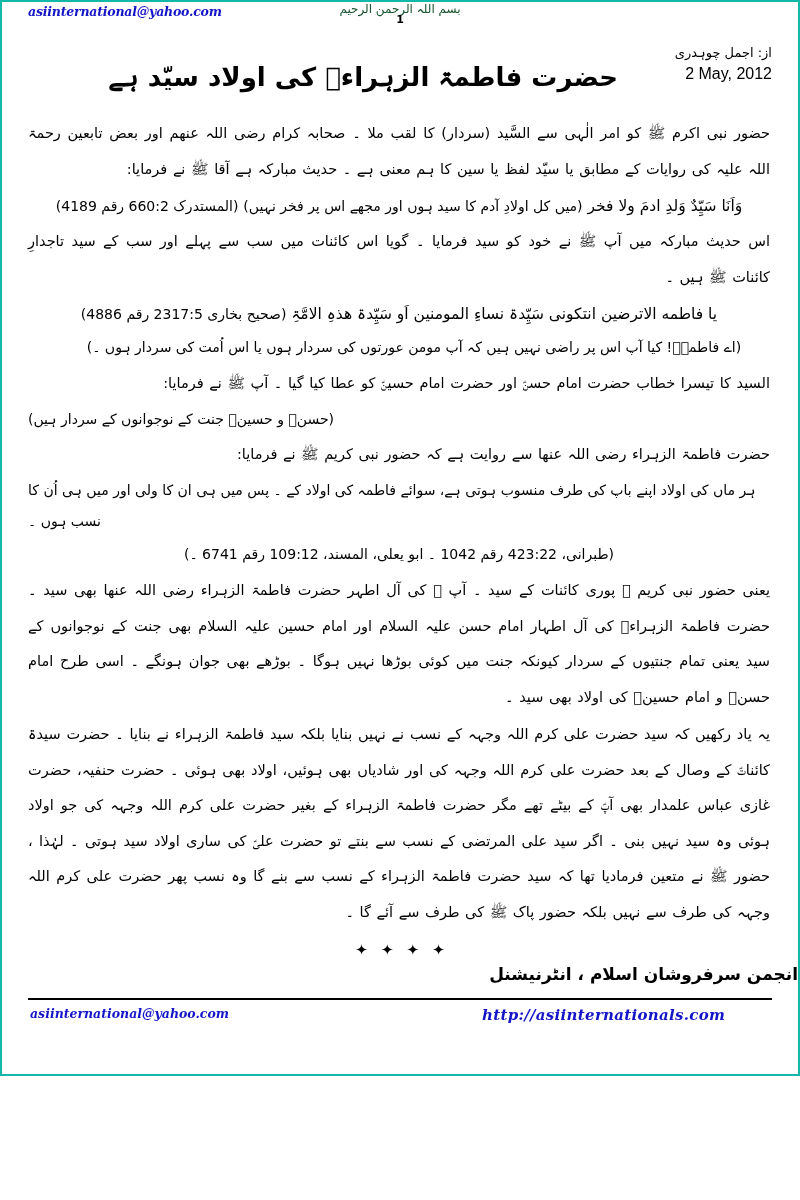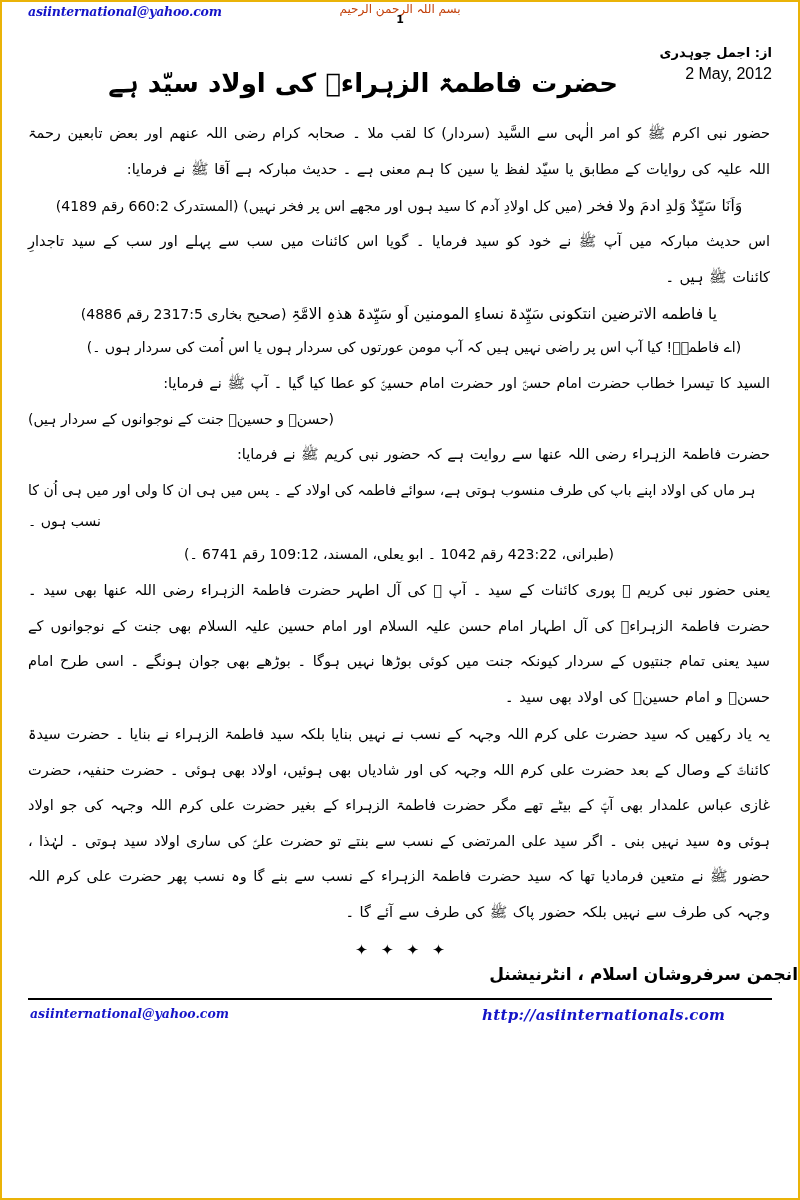--- a/index.html
+++ b/index.html
@@ -5,24 +5,24 @@
 <style>
   html, body {
     margin: 0;
     padding: 0;
     background: #ffffff;
   }
 
   .page {
     position: relative;
     width: 800px;
-    height: 1200px;
+    height: 1076px;
     margin: 0 auto;
     background: #ffffff;
-    border: 2px solid #eab308;
+    border: 2px solid #14b8a6;
     box-sizing: border-box;
     overflow: hidden;
     font-family: "DejaVu Sans", sans-serif;
   }
 
   
   .header-bar {
     position: relative;
     height: 30px;
     direction: ltr;
@@ -45,21 +45,21 @@
     left: 0;
     right: 0;
     top: 1px;
     text-align: center;
     direction: rtl;
   }
 
   .bismillah {
     font-family: "DejaVu Sans", sans-serif;
     font-size: 12px;
-    color: #c2410c;
+    color: #14532d;
     line-height: 1.1;
   }
 
   .page-number {
     font-family: "DejaVu Sans", sans-serif;
     font-size: 11px;
     font-weight: bold;
     color: #000000;
     text-align: center;
     margin-top: -3px;
@@ -81,38 +81,37 @@
     text-align: right;
     direction: rtl;
   }
 
   .byline-author {
     font-family: "DejaVu Sans", sans-serif;
     font-size: 13px;
     color: #000000;
     line-height: 1.35;
     white-space: nowrap;
-    font-weight: bold;
   }
 
   .byline-date {
     font-family: "Liberation Sans", sans-serif;
     font-size: 16px;
     color: #000000;
     direction: ltr;
     text-align: right;
     line-height: 1.3;
     margin-top: 2px;
   }
 
   .doc-title {
     position: absolute;
     right: 180px;
     left: 150px;
-    top: 22px;
+    top: 16px;
     text-align: center;
     font-family: "DejaVu Sans", sans-serif;
     font-size: 26px;
     font-weight: bold;
     color: #000000;
     line-height: 1.35;
     direction: rtl;
     white-space: nowrap;
   }
 

